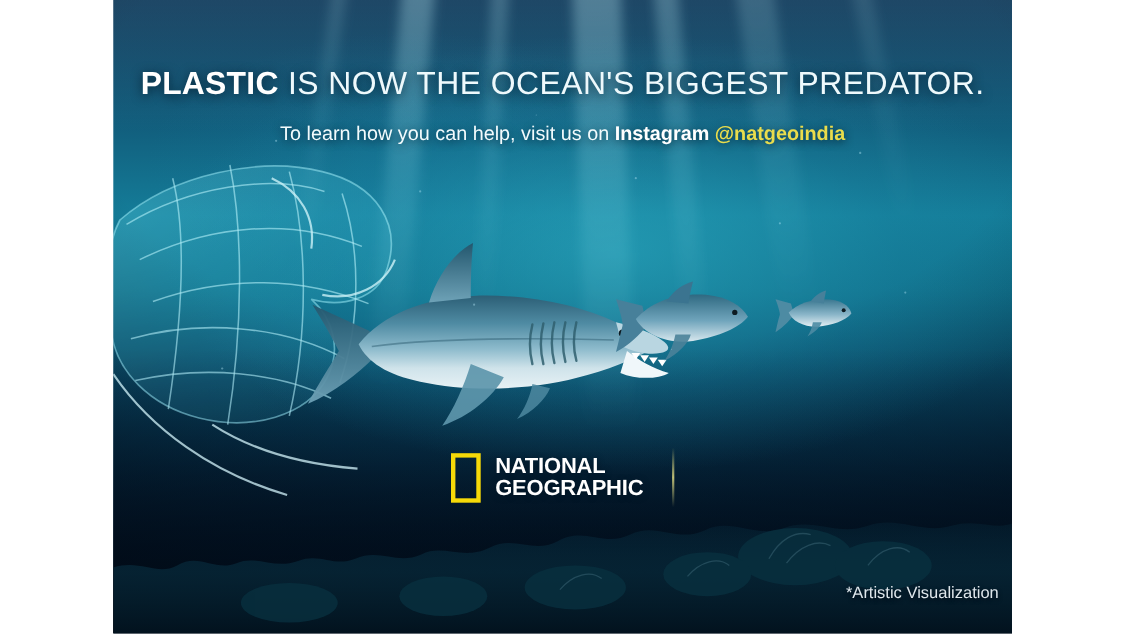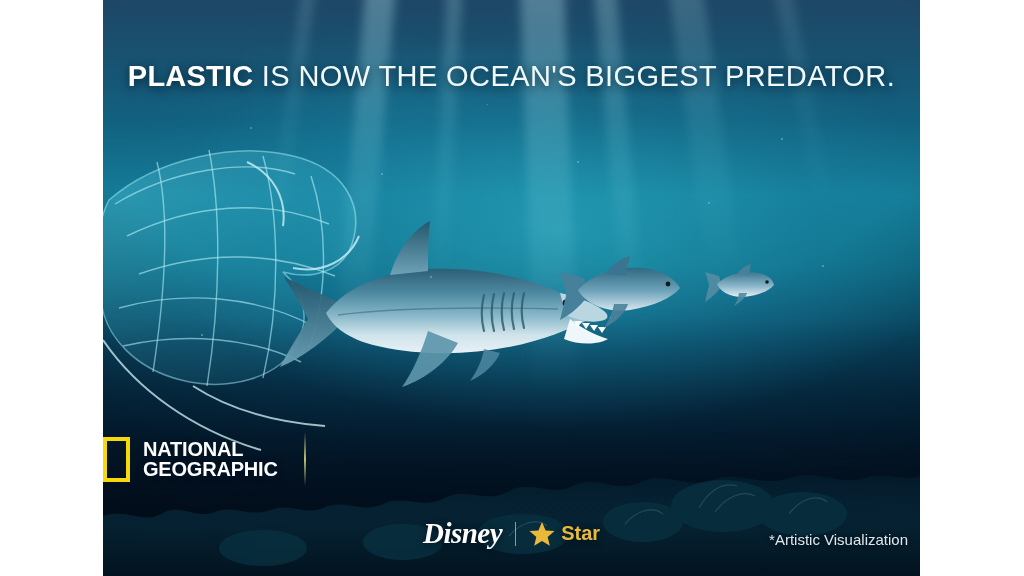--- a/index.html
+++ b/index.html
@@ -95,22 +95,22 @@
   }
   .cta{
     margin:18px 0 0 0;font-size:18px;font-weight:400;color:#f2fbfd;
     text-shadow:0 2px 8px rgba(0,20,35,.7);
   }
   .cta .cta-strong{font-weight:700;color:#ffffff;}
   .cta .cta-handle{font-weight:700;color:#e9dc4c;}
 
   
   .lockup{
-    position:absolute;left:0;top:432px;width:100%;
-    display:flex;align-items:center;gap:26px;z-index:6;
+    position:absolute;left:0;top:407px;width:100%;
+    display:flex;align-items:center;justify-content:center;gap:26px;z-index:6;
   }
   .natgeo{display:flex;align-items:center;gap:13px;}
   .ng-rect{width:27px;height:45px;border:4px solid #f6d908;box-sizing:border-box;flex:none;}
   .ng-word{line-height:1.0;text-align:left;}
   .ng-word span{display:block;font-weight:700;color:#ffffff;font-size:20px;letter-spacing:-.2px;
     text-shadow:0 1px 6px rgba(0,20,35,.8);}
   .divider{width:2px;height:54px;background:linear-gradient(to bottom,rgba(220,215,120,0),rgba(225,220,130,.85),rgba(220,215,120,0));}
   .ofc{position:relative;width:150px;height:62px;}
   .ofc svg{display:block;width:100%;height:100%;}
 
@@ -317,44 +317,35 @@
           <path d="M612 126 C 624 110, 640 104, 652 110"></path>
           <path d="M686 128 C 698 112, 714 108, 724 116"></path>
           <path d="M522 138 C 534 124, 550 120, 560 128"></path>
           <path d="M406 150 C 418 136, 434 132, 444 140"></path>
         </g>
       </svg>
     </div>
 
     <div class="copy">
       <h1 class="headline"><span class="hl-strong">PLASTIC</span><span> IS NOW THE OCEAN'S BIGGEST PREDATOR.</span></h1>
+      <p class="cta"><span>To learn how you can help, visit us on </span><span class="cta-strong">Instagram</span><span> </span><span class="cta-handle">@natgeoindia</span></p>
     </div>
 
     <div class="lockup">
       <div class="natgeo">
         <div class="ng-rect"></div>
         <div class="ng-word">
           <span>NATIONAL</span>
           <span>GEOGRAPHIC</span>
         </div>
       </div>
 
       <div class="divider"></div>
 
     </div>
 
     <div class="initiative">
-      <div class="brands">
-        <div class="disney">Disney</div>
-        <div class="bsep"></div>
-        <div class="star">
-          <svg width="26" height="26" viewBox="0 0 26 26" xmlns="http://www.w3.org/2000/svg">
-            <polygon points="13,1 16.6,9.4 25.5,10.1 18.7,16 20.8,24.7 13,20 5.2,24.7 7.3,16 0.5,10.1 9.4,9.4" fill="#e8b93a"></polygon>
-          </svg>
-          <span class="star-word">Star</span>
-        </div>
-      </div>
     </div>
 
     <div class="disclaimer">*Artistic Visualization</div>
 
   </div>
 </div>
 
 </body></html>

